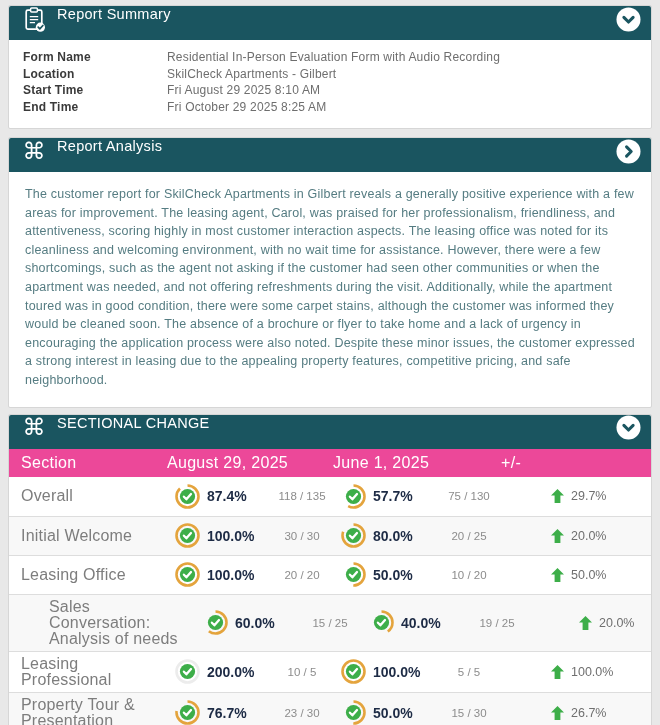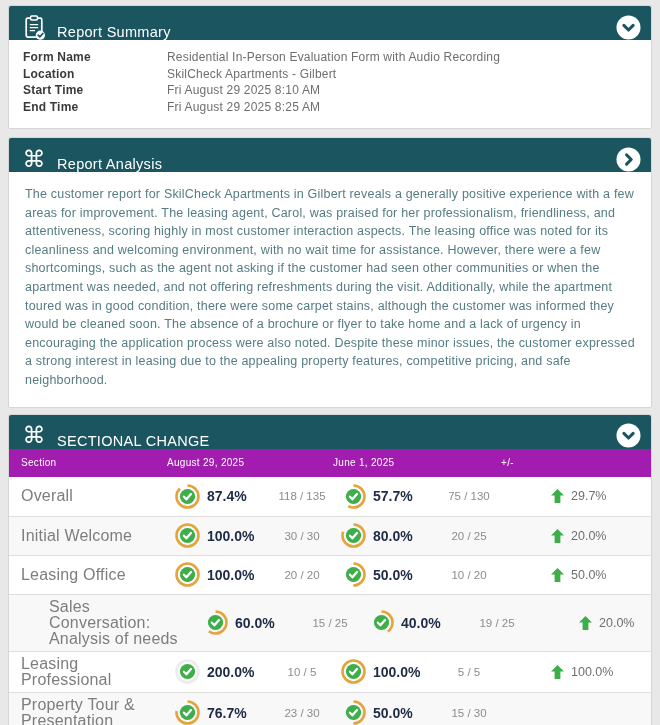--- a/index.html
+++ b/index.html
@@ -17,21 +17,21 @@
   }
   #card-summary  { margin-top: 5px; }
   #card-analysis { margin-top: 8px; }
   #card-sectional{ margin-top: 6px; }
 
   .card-header {
     background: #1a5560;
     color: #fff;
     height: 34px;
     display: flex;
-    align-items: flex-end;
+    align-items: flex-start;
     padding: 0 10px 0 12px;
     border-radius: 2px 2px 0 0;
   }
   .card-header .hdr-icon {
     width: 26px; height: 26px;
     display: flex; align-items: center; justify-content: center;
     margin-right: 10px;
   }
   .cmd-glyph {
     font-family: "DejaVu Sans", sans-serif;
@@ -66,23 +66,23 @@
     color: #557c82;
     letter-spacing: 0.2px;
   }
 
   
   .tbl-subheader {
     display: grid;
     grid-template-columns: 158px 166px 168px 1fr;
     align-items: center;
     height: 28px;
-    background: #a21caf;
+    background: #ec4899;
     color: #fff;
-    font-size: 10px;
+    font-size: 16px;
     letter-spacing: 0.3px;
   }
   .tbl-subheader .c-section { padding-left: 12px; }
   .tbl-subheader .c-mid, .tbl-subheader .c-delta { }
 
   .tbl-row {
     display: grid;
     grid-template-columns: 158px 40px 64px 62px 40px 64px 64px 1fr;
     align-items: center;
     border-bottom: 1px solid #ddd;
@@ -141,21 +141,21 @@
     <div class="field-row">
       <span class="field-label">Location</span>
       <span class="field-value">SkilCheck Apartments - Gilbert</span>
     </div>
     <div class="field-row">
       <span class="field-label">Start Time</span>
       <span class="field-value">Fri August 29 2025 8:10 AM</span>
     </div>
     <div class="field-row">
       <span class="field-label">End Time</span>
-      <span class="field-value">Fri August 29 2025 8:25 AM</span>
+      <span class="field-value">Fri October 29 2025 8:25 AM</span>
     </div>
   </div>
 </div>
 
 <div class="card" id="card-analysis">
   <div class="card-header">
     <span class="hdr-icon">
         <span class="cmd-glyph">⌘</span>
       </span>
     <span class="hdr-title">Report Analysis</span>
@@ -352,20 +352,28 @@
     <div class="cell-frac frac-cur">23 / 30</div>
     <div class="cell-ring ring-prev">
           <svg width="29" height="29" viewBox="0 0 29 29">
             <circle cx="14.5" cy="14.5" r="11" fill="none" stroke="#e4a43d" stroke-width="2.6" stroke-dasharray="34.55751918948772 69.11503837897544" transform="rotate(-90 14.5 14.5)"></circle>
             <circle cx="14.5" cy="14.5" r="7.6" fill="#3dae49"></circle>
             <path d="M10.9 14.7 l2.5 2.6 l4.6 -5.3" fill="none" stroke="#fff" stroke-width="2.3" stroke-linecap="round" stroke-linejoin="round"></path>
           </svg>
         </div>
     <div class="cell-pct pct-prev">50.0%</div>
     <div class="cell-frac frac-prev">15 / 30</div>
+    <div class="cell-delta">
+      <span class="trend-icon">
+            <svg width="13" height="14" viewBox="0 0 13 14">
+              <path d="M6.5 0 L13 6.6 H9.4 V14 H3.6 V6.6 H0 Z" fill="#3dae49"></path>
+            </svg>
+          </span>
+      <span class="delta-val">26.7%</span>
+    </div>
   </div>
 
   <div class="tbl-row">
     
     
     
     
     
     
     

